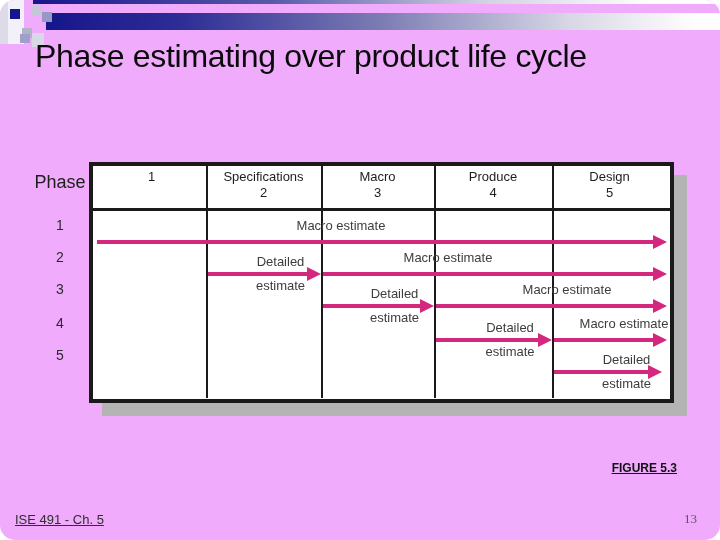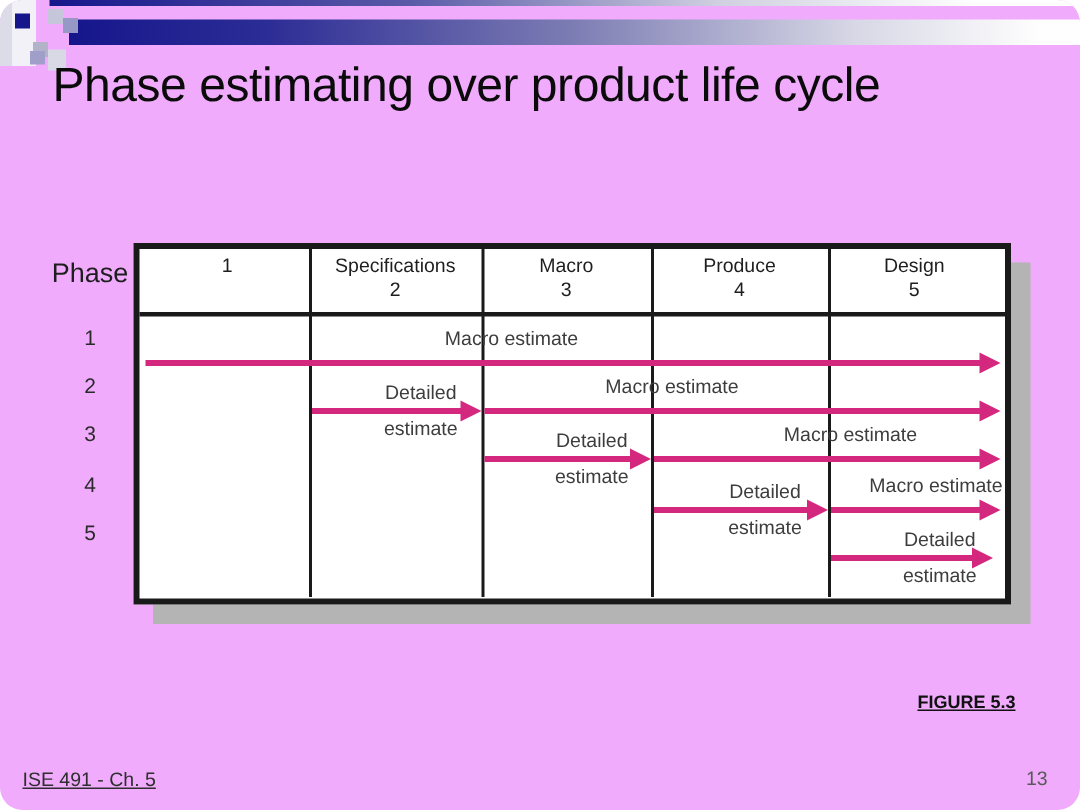--- a/index.html
+++ b/index.html
@@ -37,21 +37,21 @@
   .col-head{position:absolute;top:169px;text-align:center;font-size:13px;line-height:16px;color:#1e1e1e;}
   .row-num{position:absolute;width:40px;text-align:center;font-size:14px;color:#2a2a2a;}
   .arrow-line{position:absolute;height:4px;background:var(--pink);}
   .arrow-head{position:absolute;width:0;height:0;border-top:7px solid transparent;
     border-bottom:7px solid transparent;border-left:14px solid var(--pink);}
   .est-label{position:absolute;transform:translateX(-50%);white-space:nowrap;
     font-size:13px;line-height:16px;color:#3d3d3d;padding-left:28px;}
 
   .figure-caption{position:absolute;right:43px;top:461px;font-size:12px;font-weight:bold;color:#111;text-decoration:underline;}
   .footer-left{position:absolute;left:15px;top:512px;font-size:13px;color:#2e2e2e;text-decoration:underline;}
-  .page-number{position:absolute;left:684px;top:511px;font-size:13px;color:#595959;}
+  .page-number{position:absolute;left:684px;top:511px;font-size:13px;color:#595959;font-family:Liberation Serif, serif;}
 </style>
 </head>
 <body>
 
 <div class="slide" style="--navy: #16168c; --pink: #d4287e; --border: #1a1a1a; --shadow: #b4b4b4;">
 
   <div class="strip1"></div>
   <div class="strip2"></div>
   <div class="bar-thin"></div>
   <div class="bar-main"></div>

